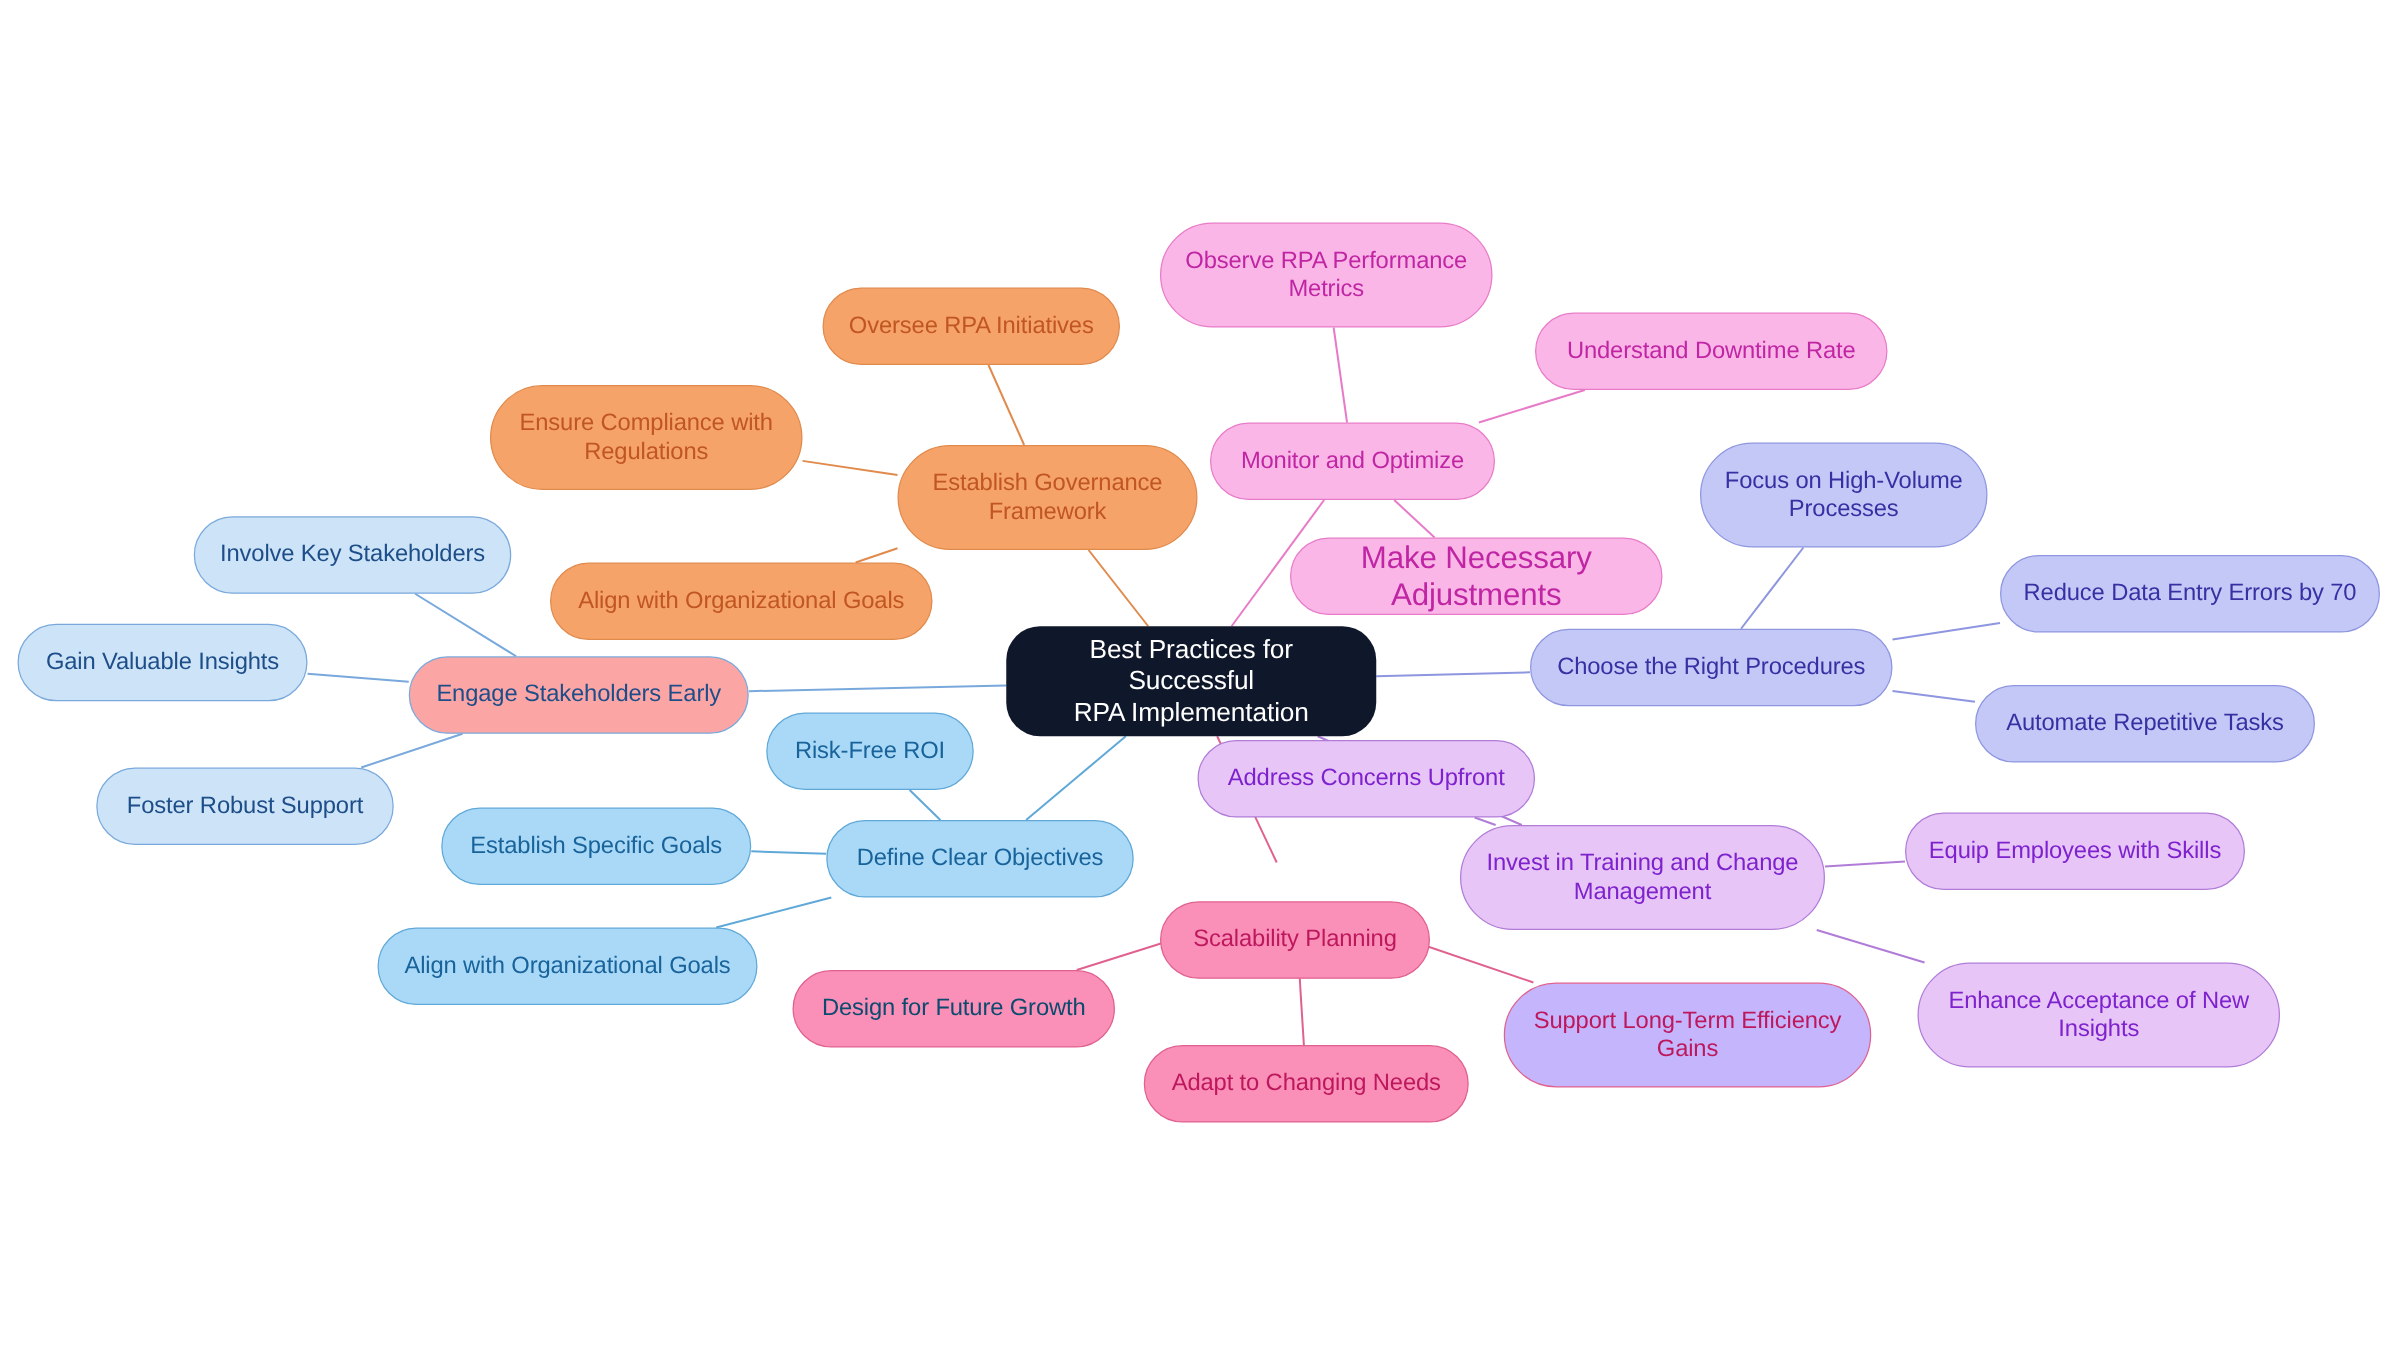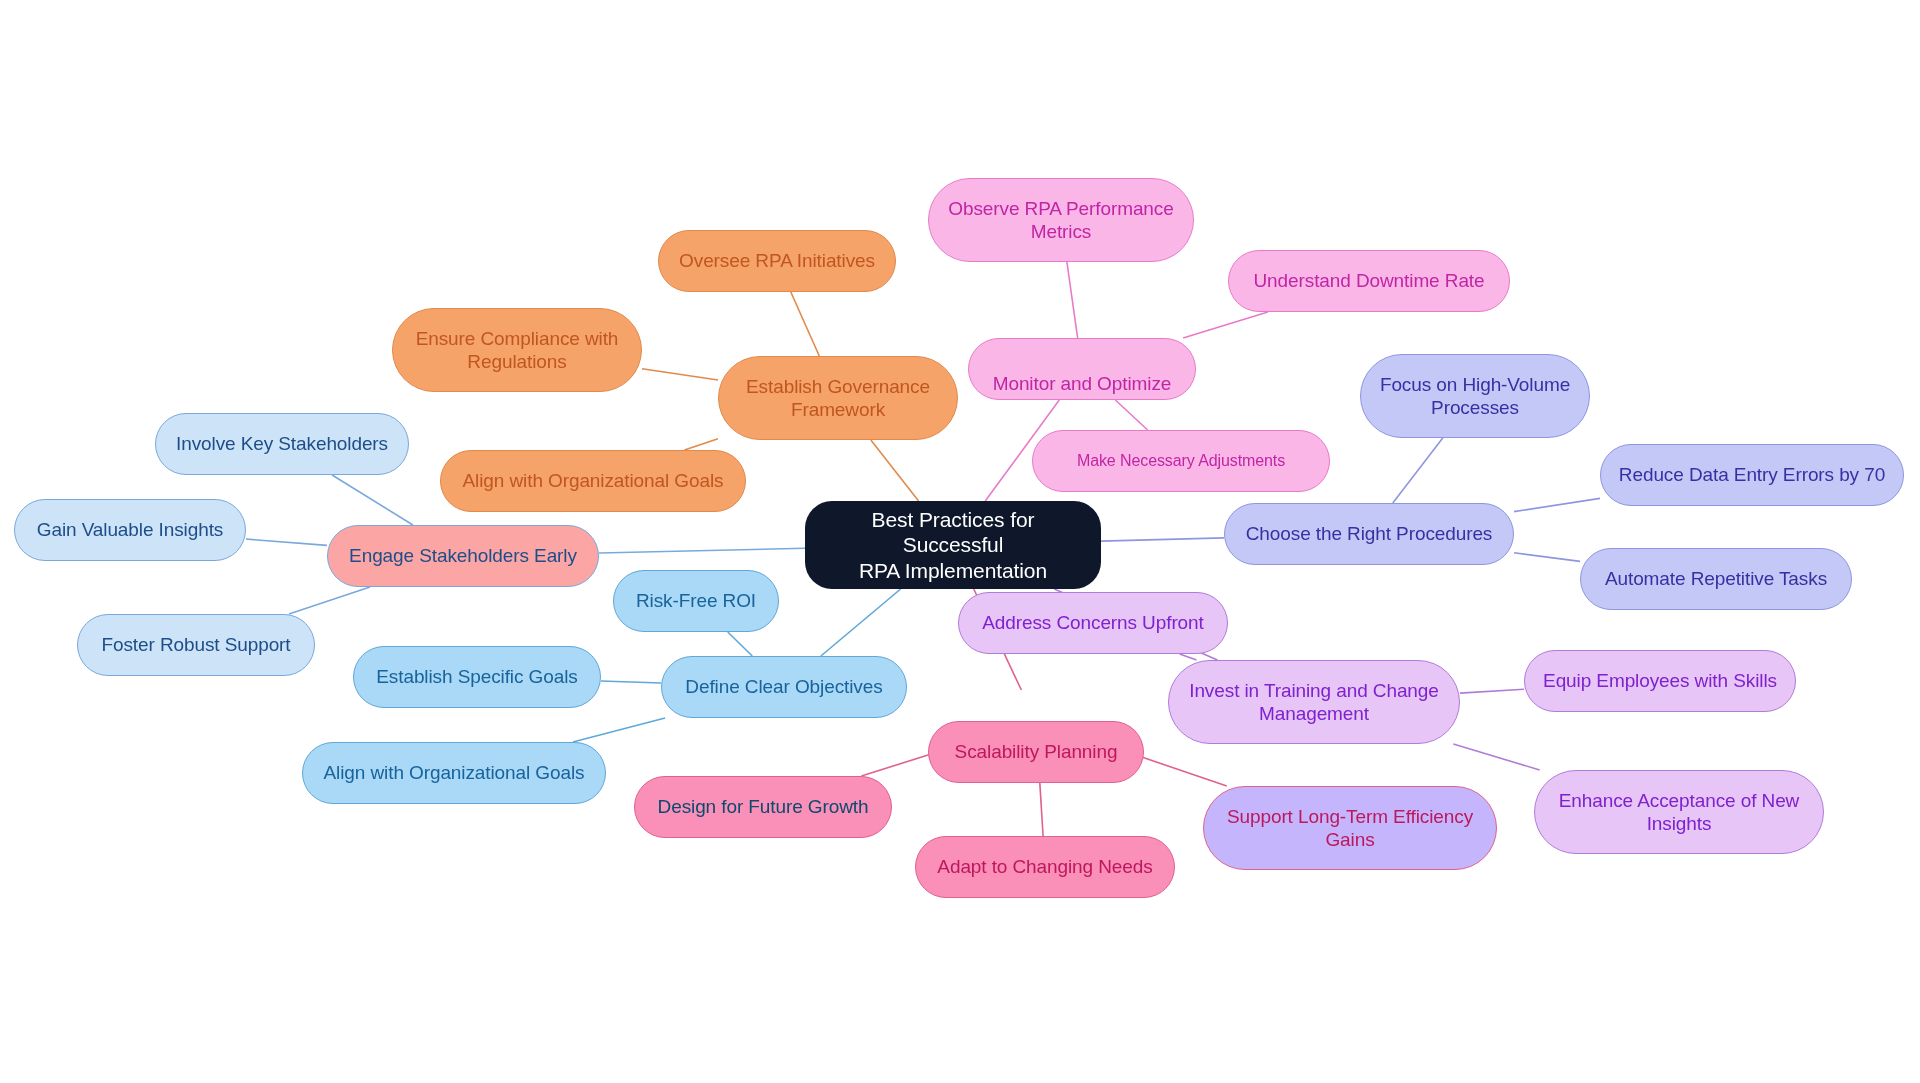--- a/index.html
+++ b/index.html
@@ -92,31 +92,31 @@
     <div class="node" style="left: 658px; top: 230px; width: 238px; height: 62px; background: rgb(246, 163, 105); border-color: rgb(224, 138, 76); color: rgb(192, 86, 33); font-size: 19px;">
       <span class="node-label">Oversee RPA Initiatives</span>
     </div>
     <div class="node" style="left: 392px; top: 308px; width: 250px; height: 84px; background: rgb(246, 163, 105); border-color: rgb(224, 138, 76); color: rgb(192, 86, 33); font-size: 19px;">
       <span class="node-label">Ensure Compliance with
 Regulations</span>
     </div>
     <div class="node" style="left: 440px; top: 450px; width: 306px; height: 62px; background: rgb(246, 163, 105); border-color: rgb(224, 138, 76); color: rgb(192, 86, 33); font-size: 19px;">
       <span class="node-label">Align with Organizational Goals</span>
     </div>
-    <div class="node" style="left: 968px; top: 338px; width: 228px; height: 62px; background: rgb(251, 182, 232); border-color: rgb(232, 123, 200); color: rgb(192, 38, 163); font-size: 19px; align-items: flex-end;">
+    <div class="node" style="left: 968px; top: 338px; width: 228px; height: 62px; background: rgb(251, 182, 232); border-color: rgb(232, 123, 200); color: rgb(192, 38, 163); font-size: 19px;">
       <span class="node-label">Monitor and Optimize</span>
     </div>
     <div class="node" style="left: 928px; top: 178px; width: 266px; height: 84px; background: rgb(251, 182, 232); border-color: rgb(232, 123, 200); color: rgb(192, 38, 163); font-size: 19px;">
       <span class="node-label">Observe RPA Performance
 Metrics</span>
     </div>
     <div class="node" style="left: 1228px; top: 250px; width: 282px; height: 62px; background: rgb(251, 182, 232); border-color: rgb(232, 123, 200); color: rgb(192, 38, 163); font-size: 19px;">
       <span class="node-label">Understand Downtime Rate</span>
     </div>
-    <div class="node" style="left: 1032px; top: 430px; width: 298px; height: 62px; background: rgb(251, 182, 232); border-color: rgb(232, 123, 200); color: rgb(192, 38, 163); font-size: 16px;">
+    <div class="node" style="left: 1032px; top: 430px; width: 298px; height: 62px; background: rgb(251, 182, 232); border-color: rgb(232, 123, 200); color: rgb(192, 38, 163); font-size: 25px;">
       <span class="node-label">Make Necessary Adjustments</span>
     </div>
     <div class="node" style="left: 1224px; top: 503px; width: 290px; height: 62px; background: rgb(195, 200, 247); border-color: rgb(142, 150, 224); color: rgb(55, 48, 163); font-size: 19px;">
       <span class="node-label">Choose the Right Procedures</span>
     </div>
     <div class="node" style="left: 1360px; top: 354px; width: 230px; height: 84px; background: rgb(195, 200, 247); border-color: rgb(142, 150, 224); color: rgb(55, 48, 163); font-size: 19px;">
       <span class="node-label">Focus on High-Volume
 Processes</span>
     </div>
     <div class="node" style="left: 1600px; top: 444px; width: 304px; height: 62px; background: rgb(195, 200, 247); border-color: rgb(142, 150, 224); color: rgb(55, 48, 163); font-size: 19px;">

